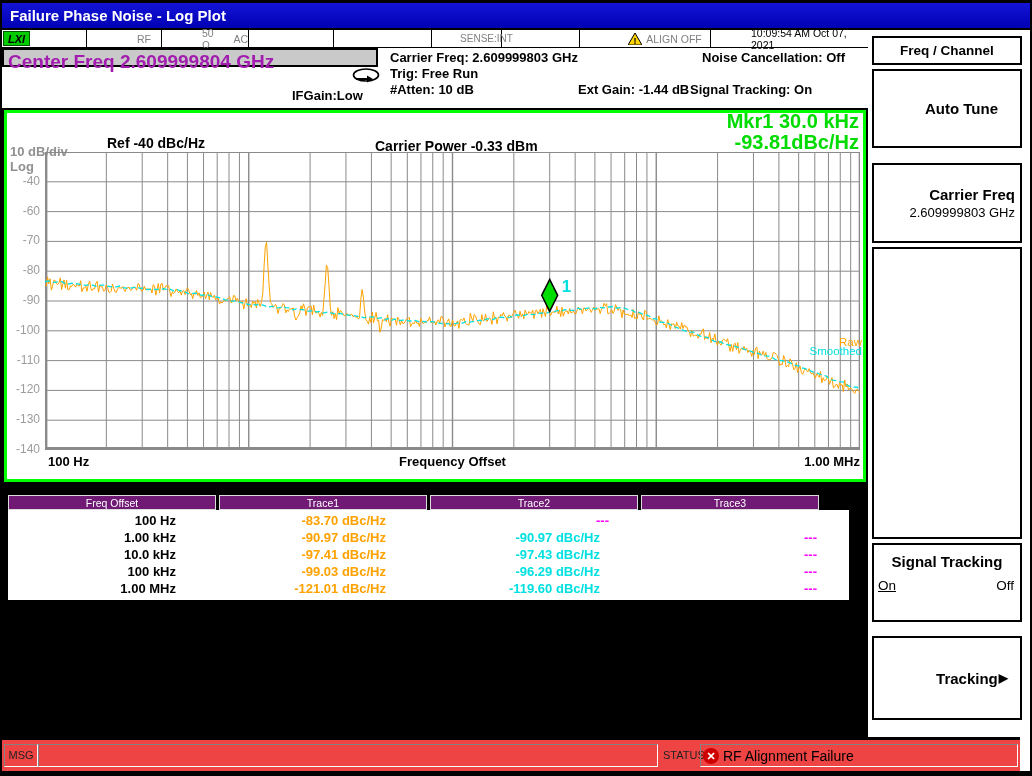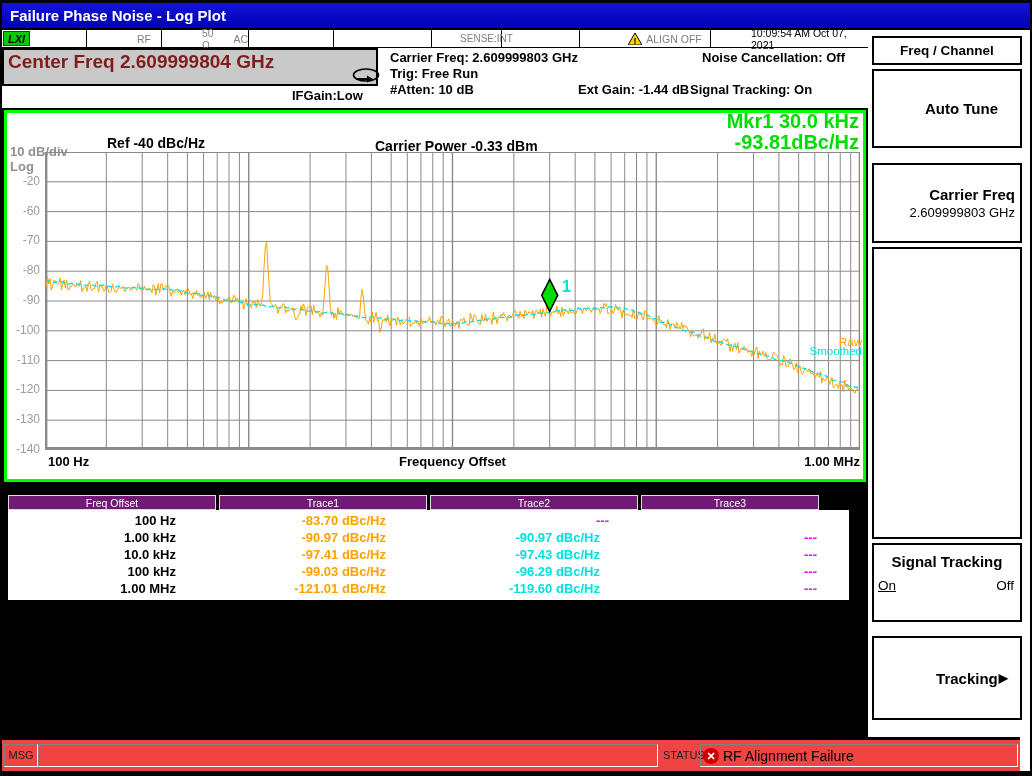--- a/index.html
+++ b/index.html
@@ -5,21 +5,21 @@
   html,body{margin:0;padding:0;background:#000;}
   *{box-sizing:border-box;}
   .screen{position:relative;width:1032px;height:776px;background:#000;font-family:"Liberation Sans",sans-serif;overflow:hidden;}
   .titlebar{position:absolute;left:2px;top:3px;width:1028px;height:25px;background:linear-gradient(#1414d8,#0000b4);color:#fff;font-weight:bold;font-size:15px;line-height:25px;padding-left:8px;}
   .headerband{position:absolute;left:2px;top:30px;width:866px;height:78px;background:#fff;}
   .strip{position:absolute;left:2px;top:30px;width:866px;height:18px;background:#fff;display:flex;border-bottom:1px solid #000;font-size:10.5px;color:#808080;}
   .strip .cell{border-right:1px solid #000;height:100%;display:flex;align-items:center;justify-content:center;position:relative;padding-left:40px;}
   .strip .cell:last-child{border-right:none;color:#000;}
   .lxi{background:#00cc00;color:#000;font-weight:bold;font-style:italic;font-size:11px;padding:0 4px;height:15px;line-height:15px;position:absolute;left:1px;top:1px;border:1px solid #005500;}
   .warn-tri{width:14px;height:12px;margin-right:4px;}
-  .cfbox{position:absolute;left:2px;top:48px;width:376px;height:38px;background:#c9c9c9;border:2px solid #000;color:#7f1d1d;font-weight:bold;font-size:19px;line-height:23px;padding-left:4px;}
+  .cfbox{position:absolute;left:2px;top:48px;width:376px;height:19px;background:#c9c9c9;border:2px solid #000;color:#a21caf;font-weight:bold;font-size:19px;line-height:23px;padding-left:4px;}
   .hinfo{position:absolute;color:#000;font-weight:bold;font-size:13px;white-space:nowrap;}
   .sweepicon{position:absolute;left:352px;top:68px;}
   
   .graph{position:absolute;left:4px;top:110px;width:862px;height:372px;background:#fff;border:3px solid #00ff00;}
   .mkrblock{position:absolute;right:4px;top:-2px;text-align:right;color:#00dc00;font-weight:bold;font-size:20px;line-height:21px;white-space:nowrap;}
   .reflabel{position:absolute;left:100px;top:22px;font-weight:bold;font-size:14px;color:#000;}
   .cpower{position:absolute;left:368px;top:25px;font-weight:bold;font-size:14px;color:#000;}
   .dbdiv{position:absolute;left:3px;top:31px;color:#909090;font-weight:bold;font-size:13px;}
   .logl{position:absolute;left:3px;top:46px;color:#909090;font-weight:bold;font-size:13px;}
   .ytick{position:absolute;left:0;width:33px;text-align:right;color:#9c9c9c;font-size:12px;}
@@ -122,21 +122,21 @@
   <div class="graph">
     <div class="mkrblock">
       <div>Mkr1 30.0 kHz</div>
       <div>-93.81dBc/Hz</div>
     </div>
     <div class="reflabel">Ref  -40 dBc/Hz</div>
     <div class="cpower">Carrier Power -0.33 dBm</div>
     <div class="dbdiv">10 dB/div</div>
     <div class="logl">Log</div>
     <div id="yticks">
-        <div class="ytick" style="top: 60.8px;">-20</div>
+        <div class="ytick" style="top: 60.8px;">-40</div>
         <div class="ytick" style="top: 90.6px;">-60</div>
         <div class="ytick" style="top: 120.4px;">-70</div>
         <div class="ytick" style="top: 150.2px;">-80</div>
         <div class="ytick" style="top: 180px;">-90</div>
         <div class="ytick" style="top: 209.8px;">-100</div>
         <div class="ytick" style="top: 239.6px;">-110</div>
         <div class="ytick" style="top: 269.4px;">-120</div>
         <div class="ytick" style="top: 299.2px;">-130</div>
         <div class="ytick" style="top: 329px;">-140</div>
       </div>

